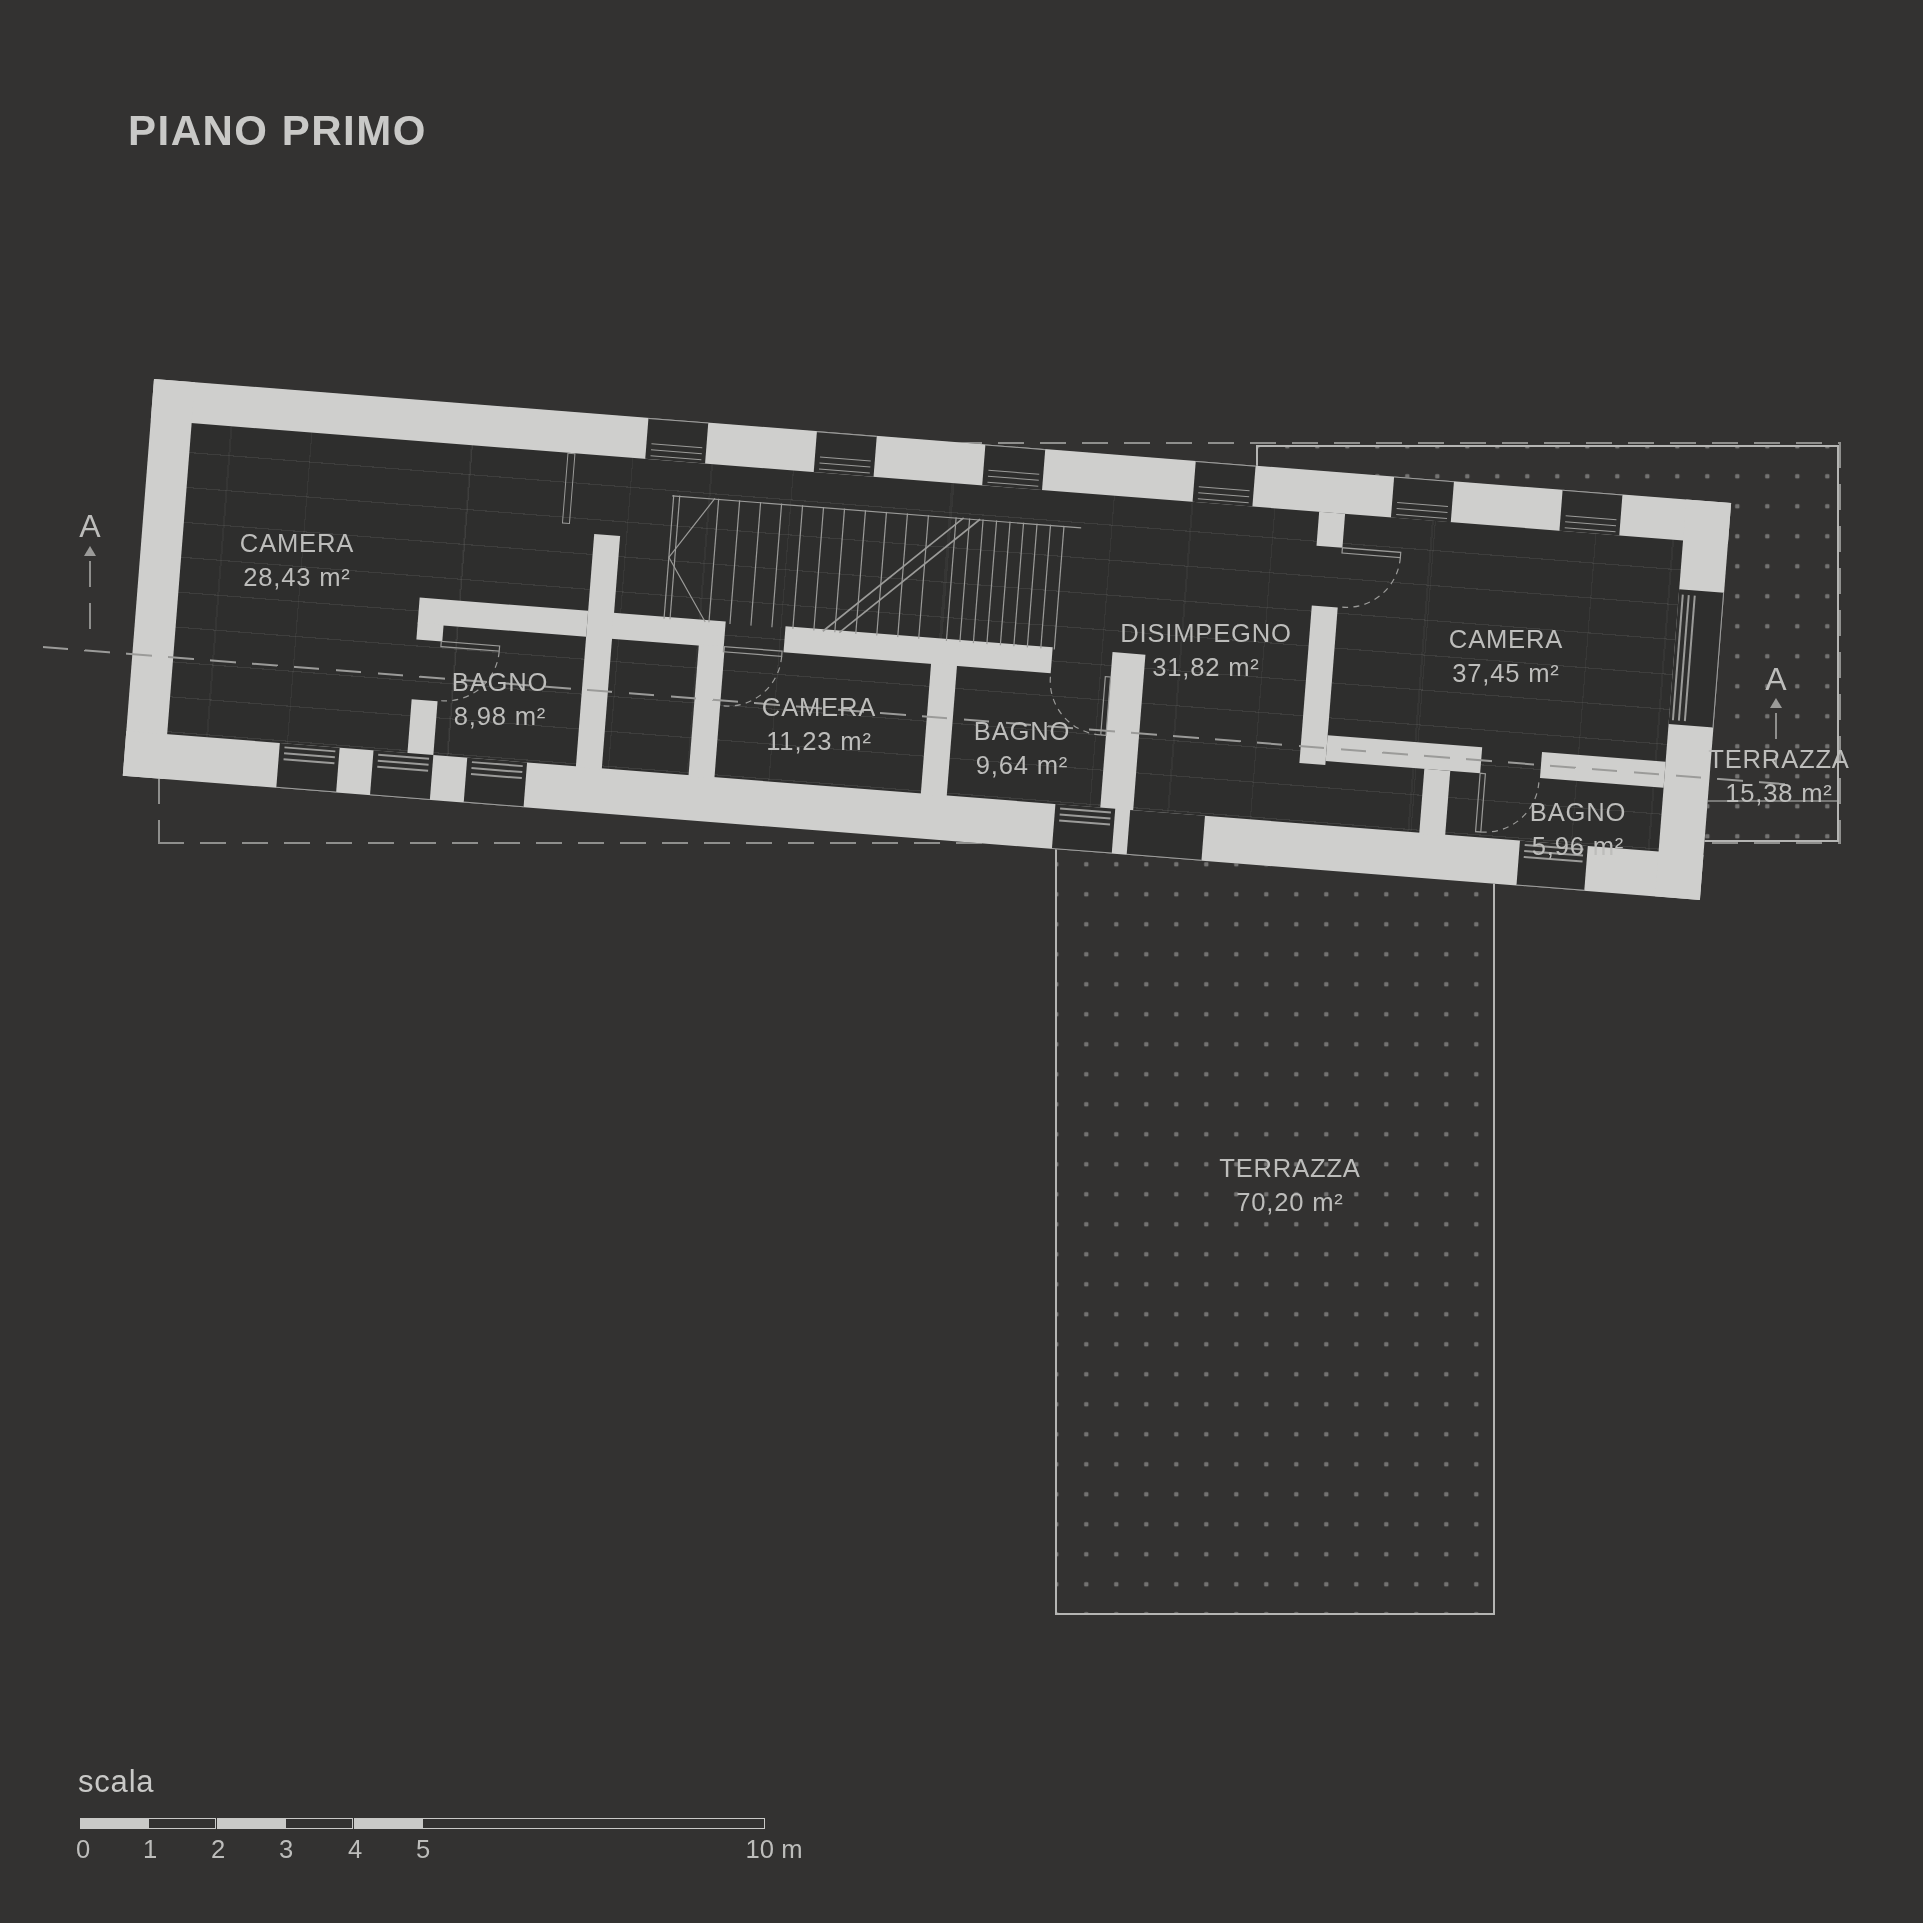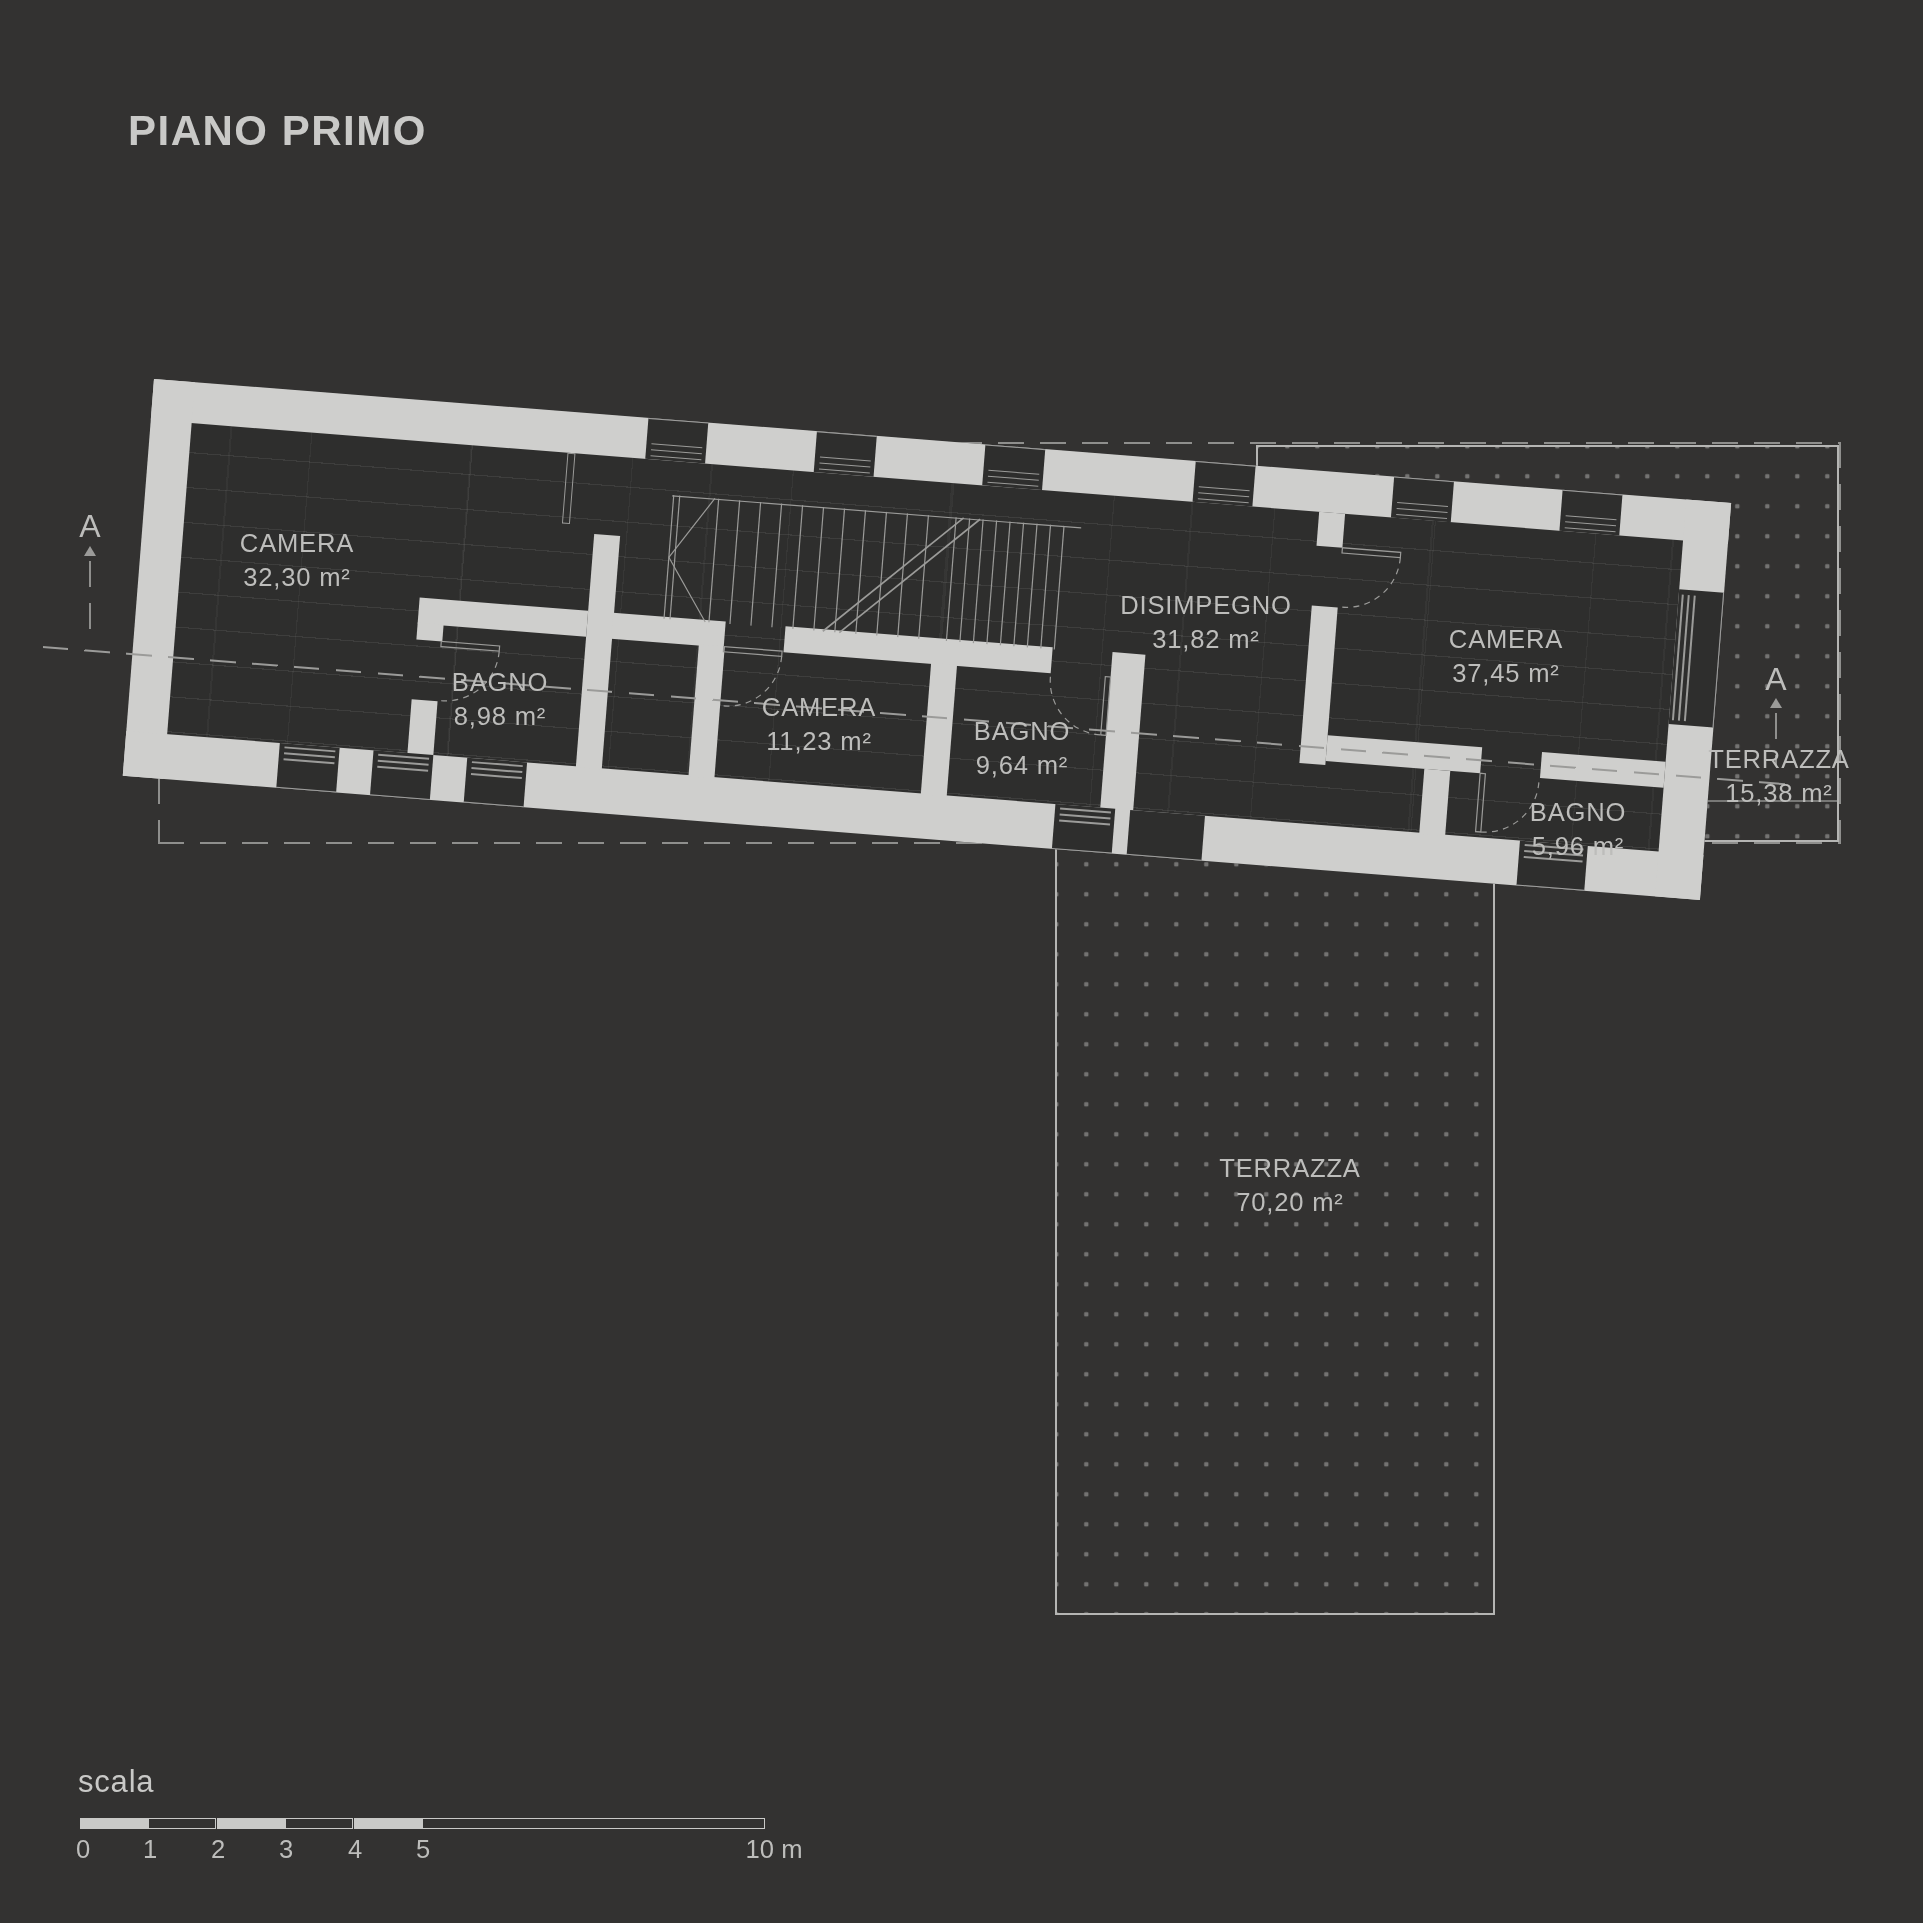--- a/index.html
+++ b/index.html
@@ -191,35 +191,35 @@
 <div class="sec-a" style="left:90px;top:526px;">A</div>
 <div class="arrow-up" style="left:84px;top:546px;"></div>
 <div class="abs dash-v" style="left:89px;top:561px;height:84px;"></div>
 
 <div class="sec-a" style="left:1776px;top:679px;">A</div>
 <div class="arrow-up" style="left:1770px;top:698px;"></div>
 <div class="abs dash-v" style="left:1775px;top:713px;height:53px;"></div>
 
 <div class="room-label" style="left:297px;top:526px;">
   <div>CAMERA</div>
-  <div>32,30 m²</div>
+  <div>28,43 m²</div>
 </div>
 <div class="room-label" style="left:500px;top:665px;">
   <div>BAGNO</div>
   <div>8,98 m²</div>
 </div>
 <div class="room-label" style="left:819px;top:690px;">
   <div>CAMERA</div>
   <div>11,23 m²</div>
 </div>
 <div class="room-label" style="left:1022px;top:714px;">
   <div>BAGNO</div>
   <div>9,64 m²</div>
 </div>
-<div class="room-label" style="left:1206px;top:588px;">
+<div class="room-label" style="left:1206px;top:616px;">
   <div>DISIMPEGNO</div>
   <div>31,82 m²</div>
 </div>
 <div class="room-label" style="left:1506px;top:622px;">
   <div>CAMERA</div>
   <div>37,45 m²</div>
 </div>
 <div class="room-label" style="left:1578px;top:795px;">
   <div>BAGNO</div>
   <div>5,96 m²</div>

